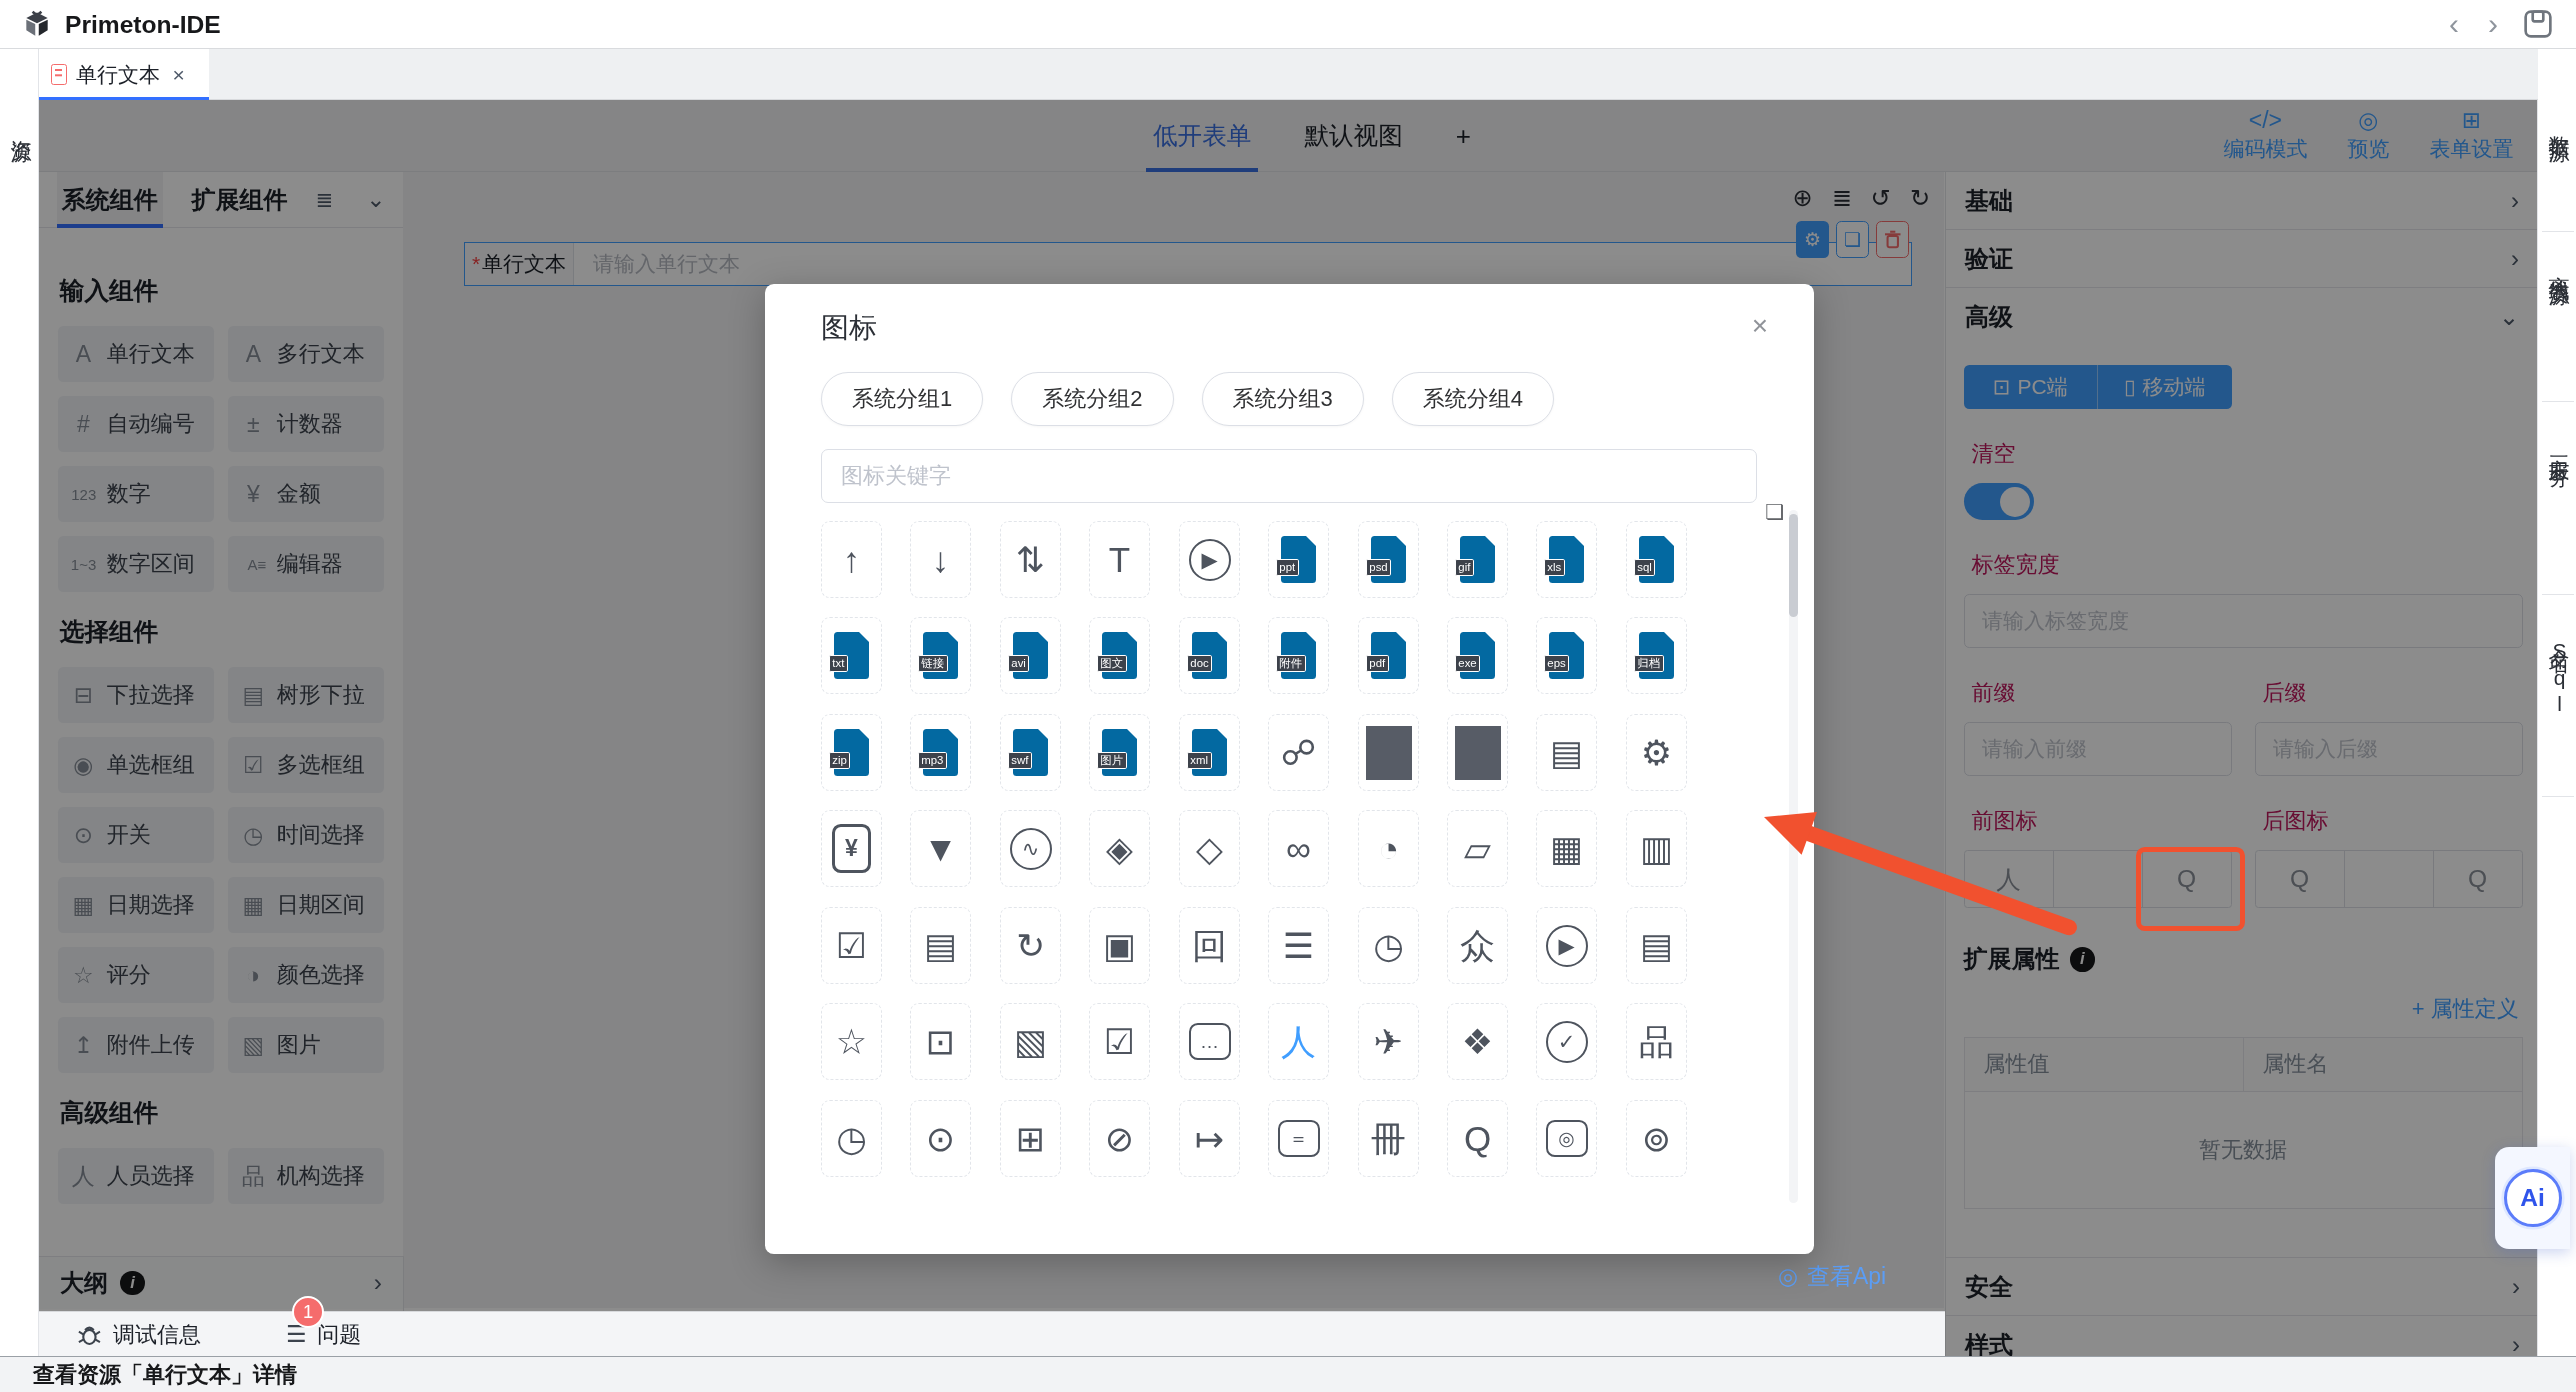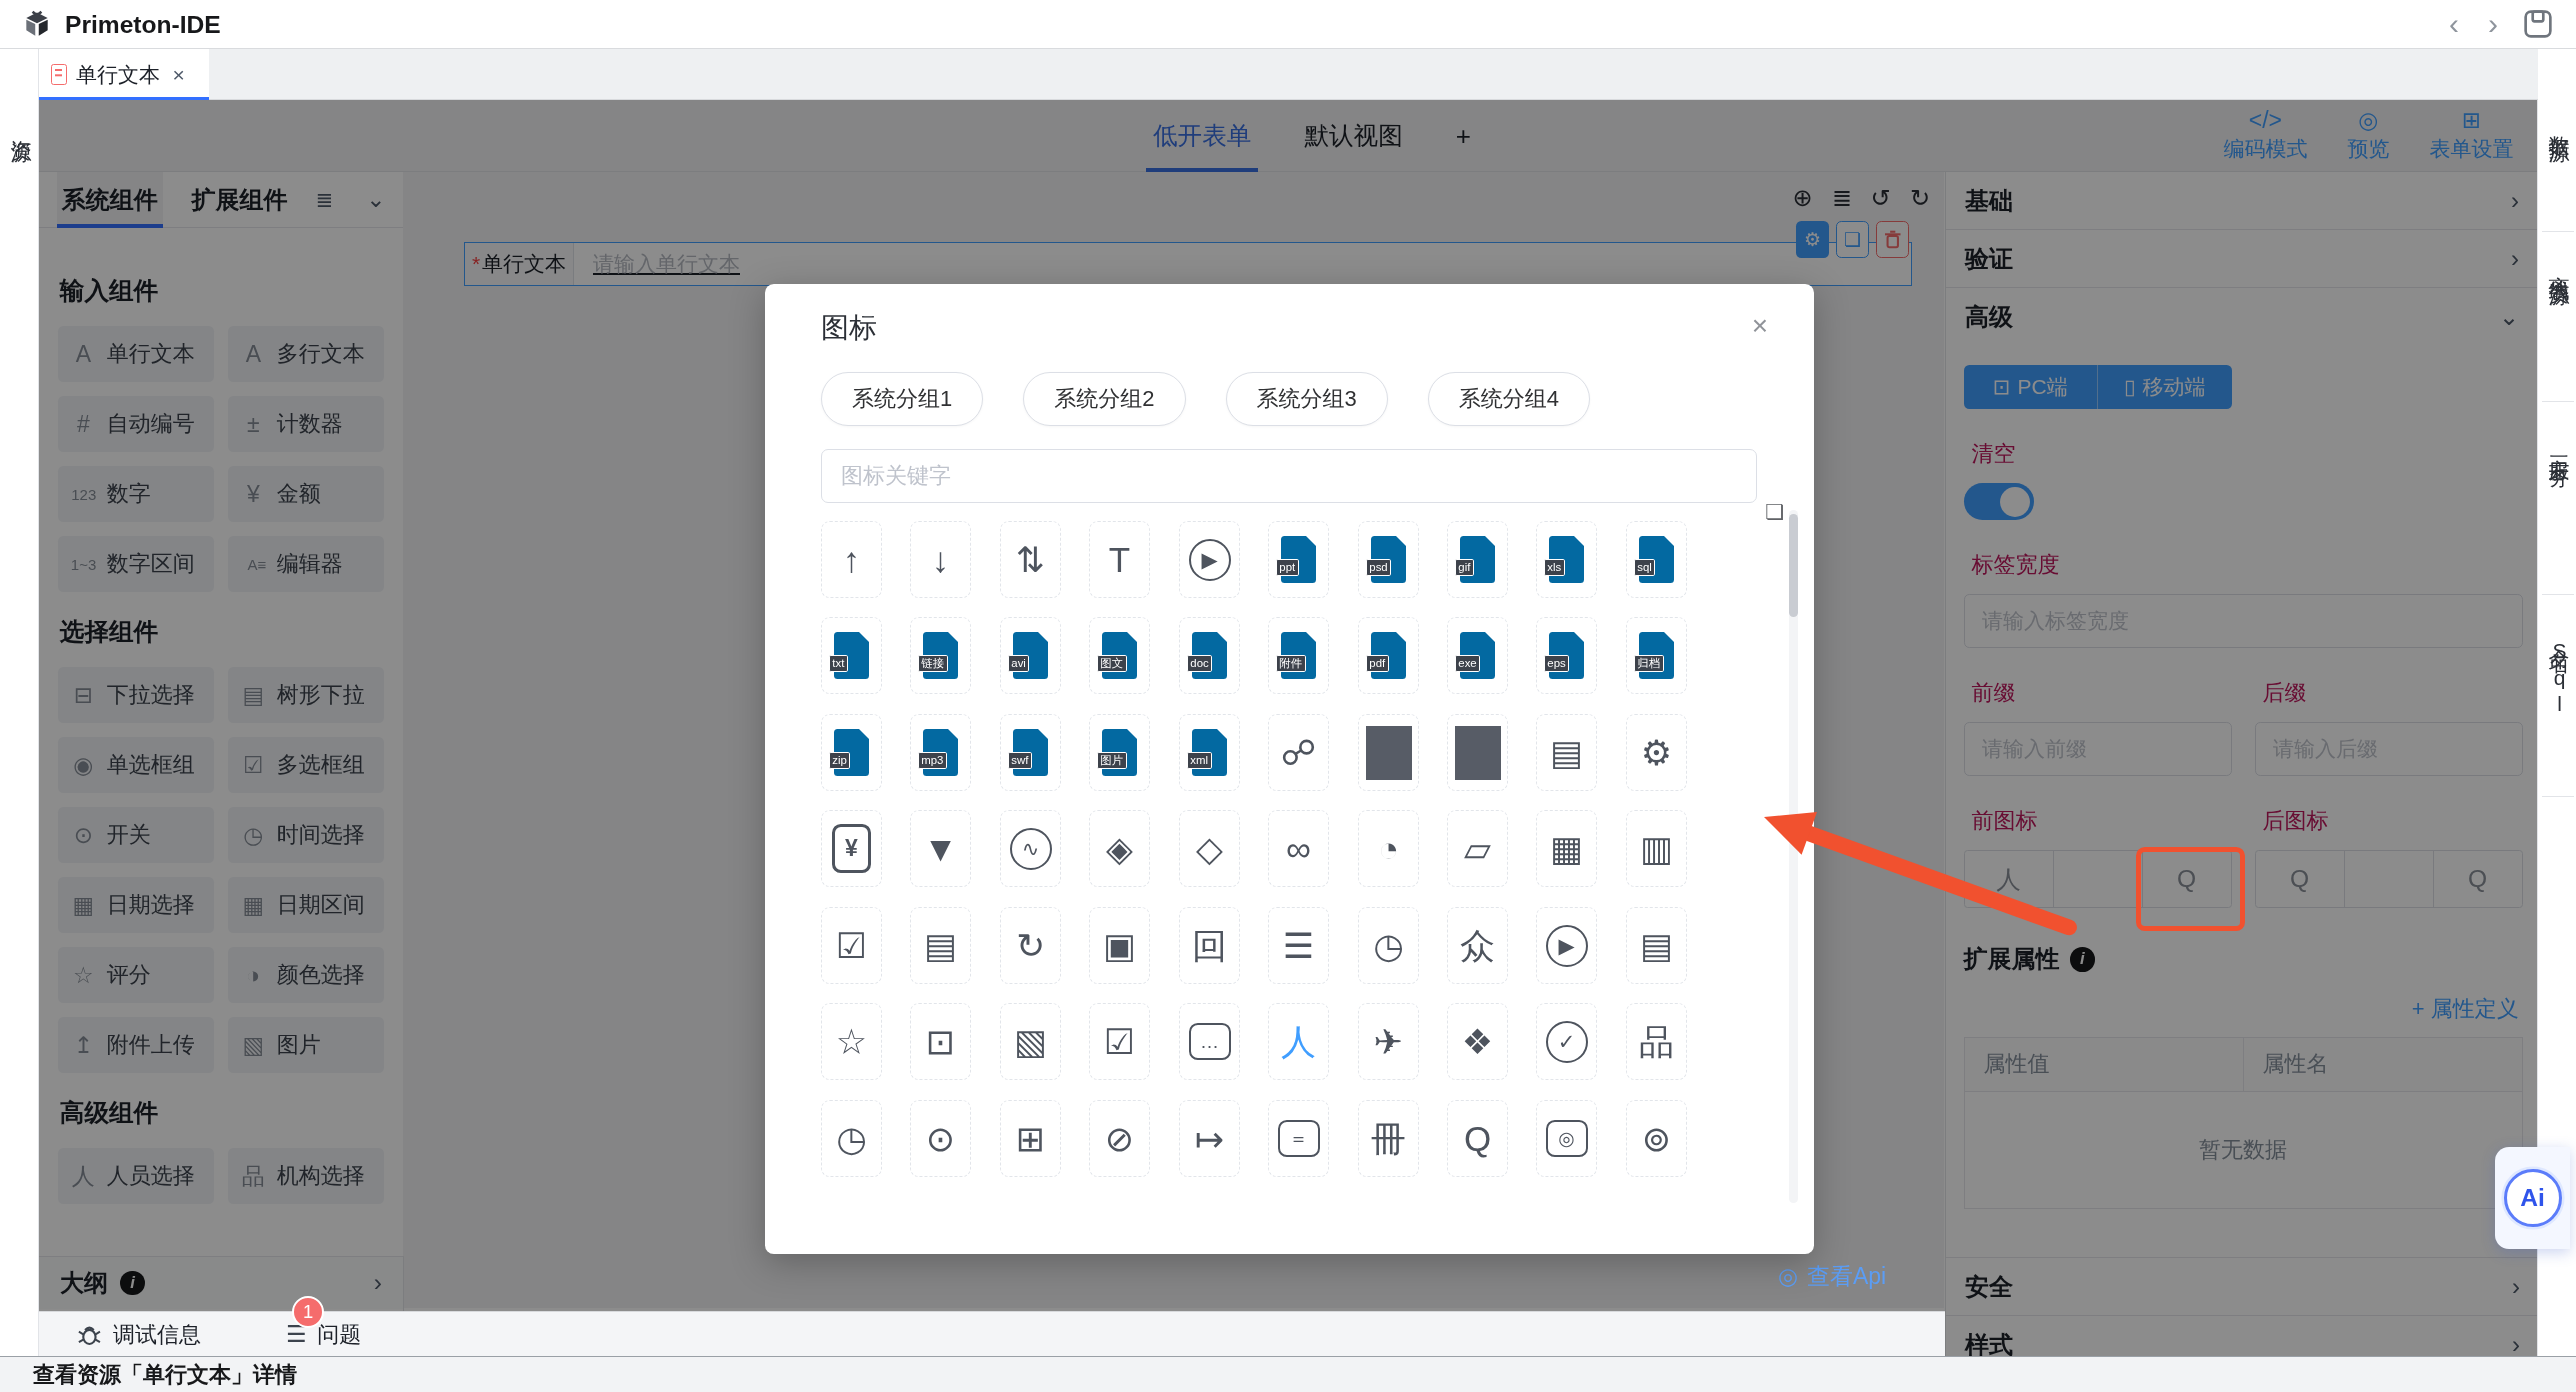--- a/index.html
+++ b/index.html
@@ -52,21 +52,21 @@
   .outlinebar .ttl{font-size:24px;font-weight:600;}
   .infoi{display:inline-flex;width:24.6px;height:24.6px;border-radius:50%;background:#17181a;color:#fff;font-size:16.7px;align-items:center;justify-content:center;font-style:italic;font-weight:700;}
   .outlinebar .chev{margin-left:auto;color:#4e5969;font-size:24.6px;}
   
   .canvas{left:403px;top:172px;width:1541px;height:1136px;background:#f2f3f5;z-index:1;}
   .ctoolbar{position:absolute;right:14px;top:12.3px;display:flex;gap:19px;color:#2b2f36;font-size:24px;}
   .ctoolbar span{cursor:pointer;}
   .field{position:absolute;left:61px;top:70px;width:1448px;height:44px;border:1.8px solid #409eff;background:#fff;display:flex;}
   .field-label{width:109px;background:#f7f8fa;border-right:0.9px solid #dfe2e8;display:flex;align-items:center;justify-content:center;font-size:21px;gap:1.8px;}
   .req{color:#f53f3f;font-size:21px;}
-  .field-input{flex:1;border:0;outline:0;font-size:21px;padding:0 19px;color:#1d2129;background:#fff;text-decoration:underline;}
+  .field-input{flex:1;border:0;outline:0;font-size:21px;padding:0 19px;color:#1d2129;background:#fff;}
   .field-input::placeholder{color:#b6bac2;}
   .fbtns{position:absolute;right:35px;top:49px;display:flex;gap:7px;z-index:2;}
   .fbtn{width:33px;height:37px;border-radius:5.3px;display:flex;align-items:center;justify-content:center;font-size:19px;cursor:pointer;}
   .fbtn.gear{background:#409eff;color:#fff;}
   .fbtn.copy{background:#fff;border:1.8px solid #409eff;color:#409eff;}
   .fbtn.del{background:#fff;border:1.8px solid #f56c6c;color:#f56c6c;}
   
   .inspector{left:1945px;top:172px;width:593px;height:1185px;background:#fff;border-left:0.9px solid #e2e4e8;z-index:1;overflow:hidden;}
   .irow{position:relative;height:58px;border-bottom:0.9px solid #e5e6eb;display:flex;align-items:center;padding:0 19px;cursor:pointer;}
   .irow .lab{font-size:24px;font-weight:600;color:#1d2129;}
@@ -92,21 +92,21 @@
   .pthead{display:flex;height:54px;border-bottom:0.9px solid #e5e6eb;background:#fbfbfc;}
   .pth{flex:1;display:flex;align-items:center;padding:0 19px;color:#86909c;font-size:22px;}
   .pth+.pth{border-left:0.9px solid #e5e6eb;}
   .ptbody{height:116px;display:flex;align-items:center;justify-content:center;color:#86909c;font-size:22px;}
   .ibottom{position:absolute;left:0;width:593px;border-top:0.9px solid #e5e6eb;}
   
   .overlay{left:39px;top:100px;width:2499px;height:1256px;background:rgba(0,0,0,0.45);z-index:5;}
   .modal{left:765px;top:284px;width:1049px;height:970px;background:#fff;border-radius:8.8px;box-shadow:0 8.8px 35px rgba(0,0,0,.25);z-index:10;}
   .mtitle{position:absolute;left:56px;top:24.6px;font-size:28px;color:#2b2f36;}
   .mclose{position:absolute;right:46px;top:26px;font-size:28px;color:#909399;cursor:pointer;}
-  .pills{position:absolute;left:56px;top:88px;display:flex;gap:40px;}
+  .pills{position:absolute;left:56px;top:88px;display:flex;gap:28px;}
   .pill{height:54px;border:0.9px solid #dcdfe6;border-radius:27px;display:flex;align-items:center;padding:0 30px;font-size:22px;color:#303133;cursor:pointer;background:#fff;box-shadow:0 0.9px 2.6px rgba(0,0,0,.04);}
   .msearch{position:absolute;left:56px;top:165px;width:936px;height:54px;border:0.9px solid #dcdfe6;border-radius:7px;font-size:22px;padding:0 19px;outline:0;}
   .msearch::placeholder{color:#bfc3cc;}
   .gridwrap{position:absolute;left:56px;top:237px;width:936px;height:694px;}
   .gcell{position:absolute;width:61px;height:77px;border:1.8px dashed #e2e5ea;border-radius:8.8px;display:flex;align-items:center;justify-content:center;cursor:pointer;color:#4e545e;}
   .gg{font-size:35px;line-height:1;}
   .gcirc{width:42px;height:42px;border:2.6px solid currentColor;border-radius:50%;display:flex;align-items:center;justify-content:center;font-size:21px;}
   .grect{width:39px;height:49px;border:3.5px solid currentColor;border-radius:8.8px;display:flex;align-items:center;justify-content:center;font-size:23px;font-weight:700;}
   .gbub{min-width:42px;height:37px;border:2.6px solid currentColor;border-radius:8.8px;display:flex;align-items:center;justify-content:center;font-size:19px;}
   .gsolid{width:46px;height:54px;background:#575c66;}

